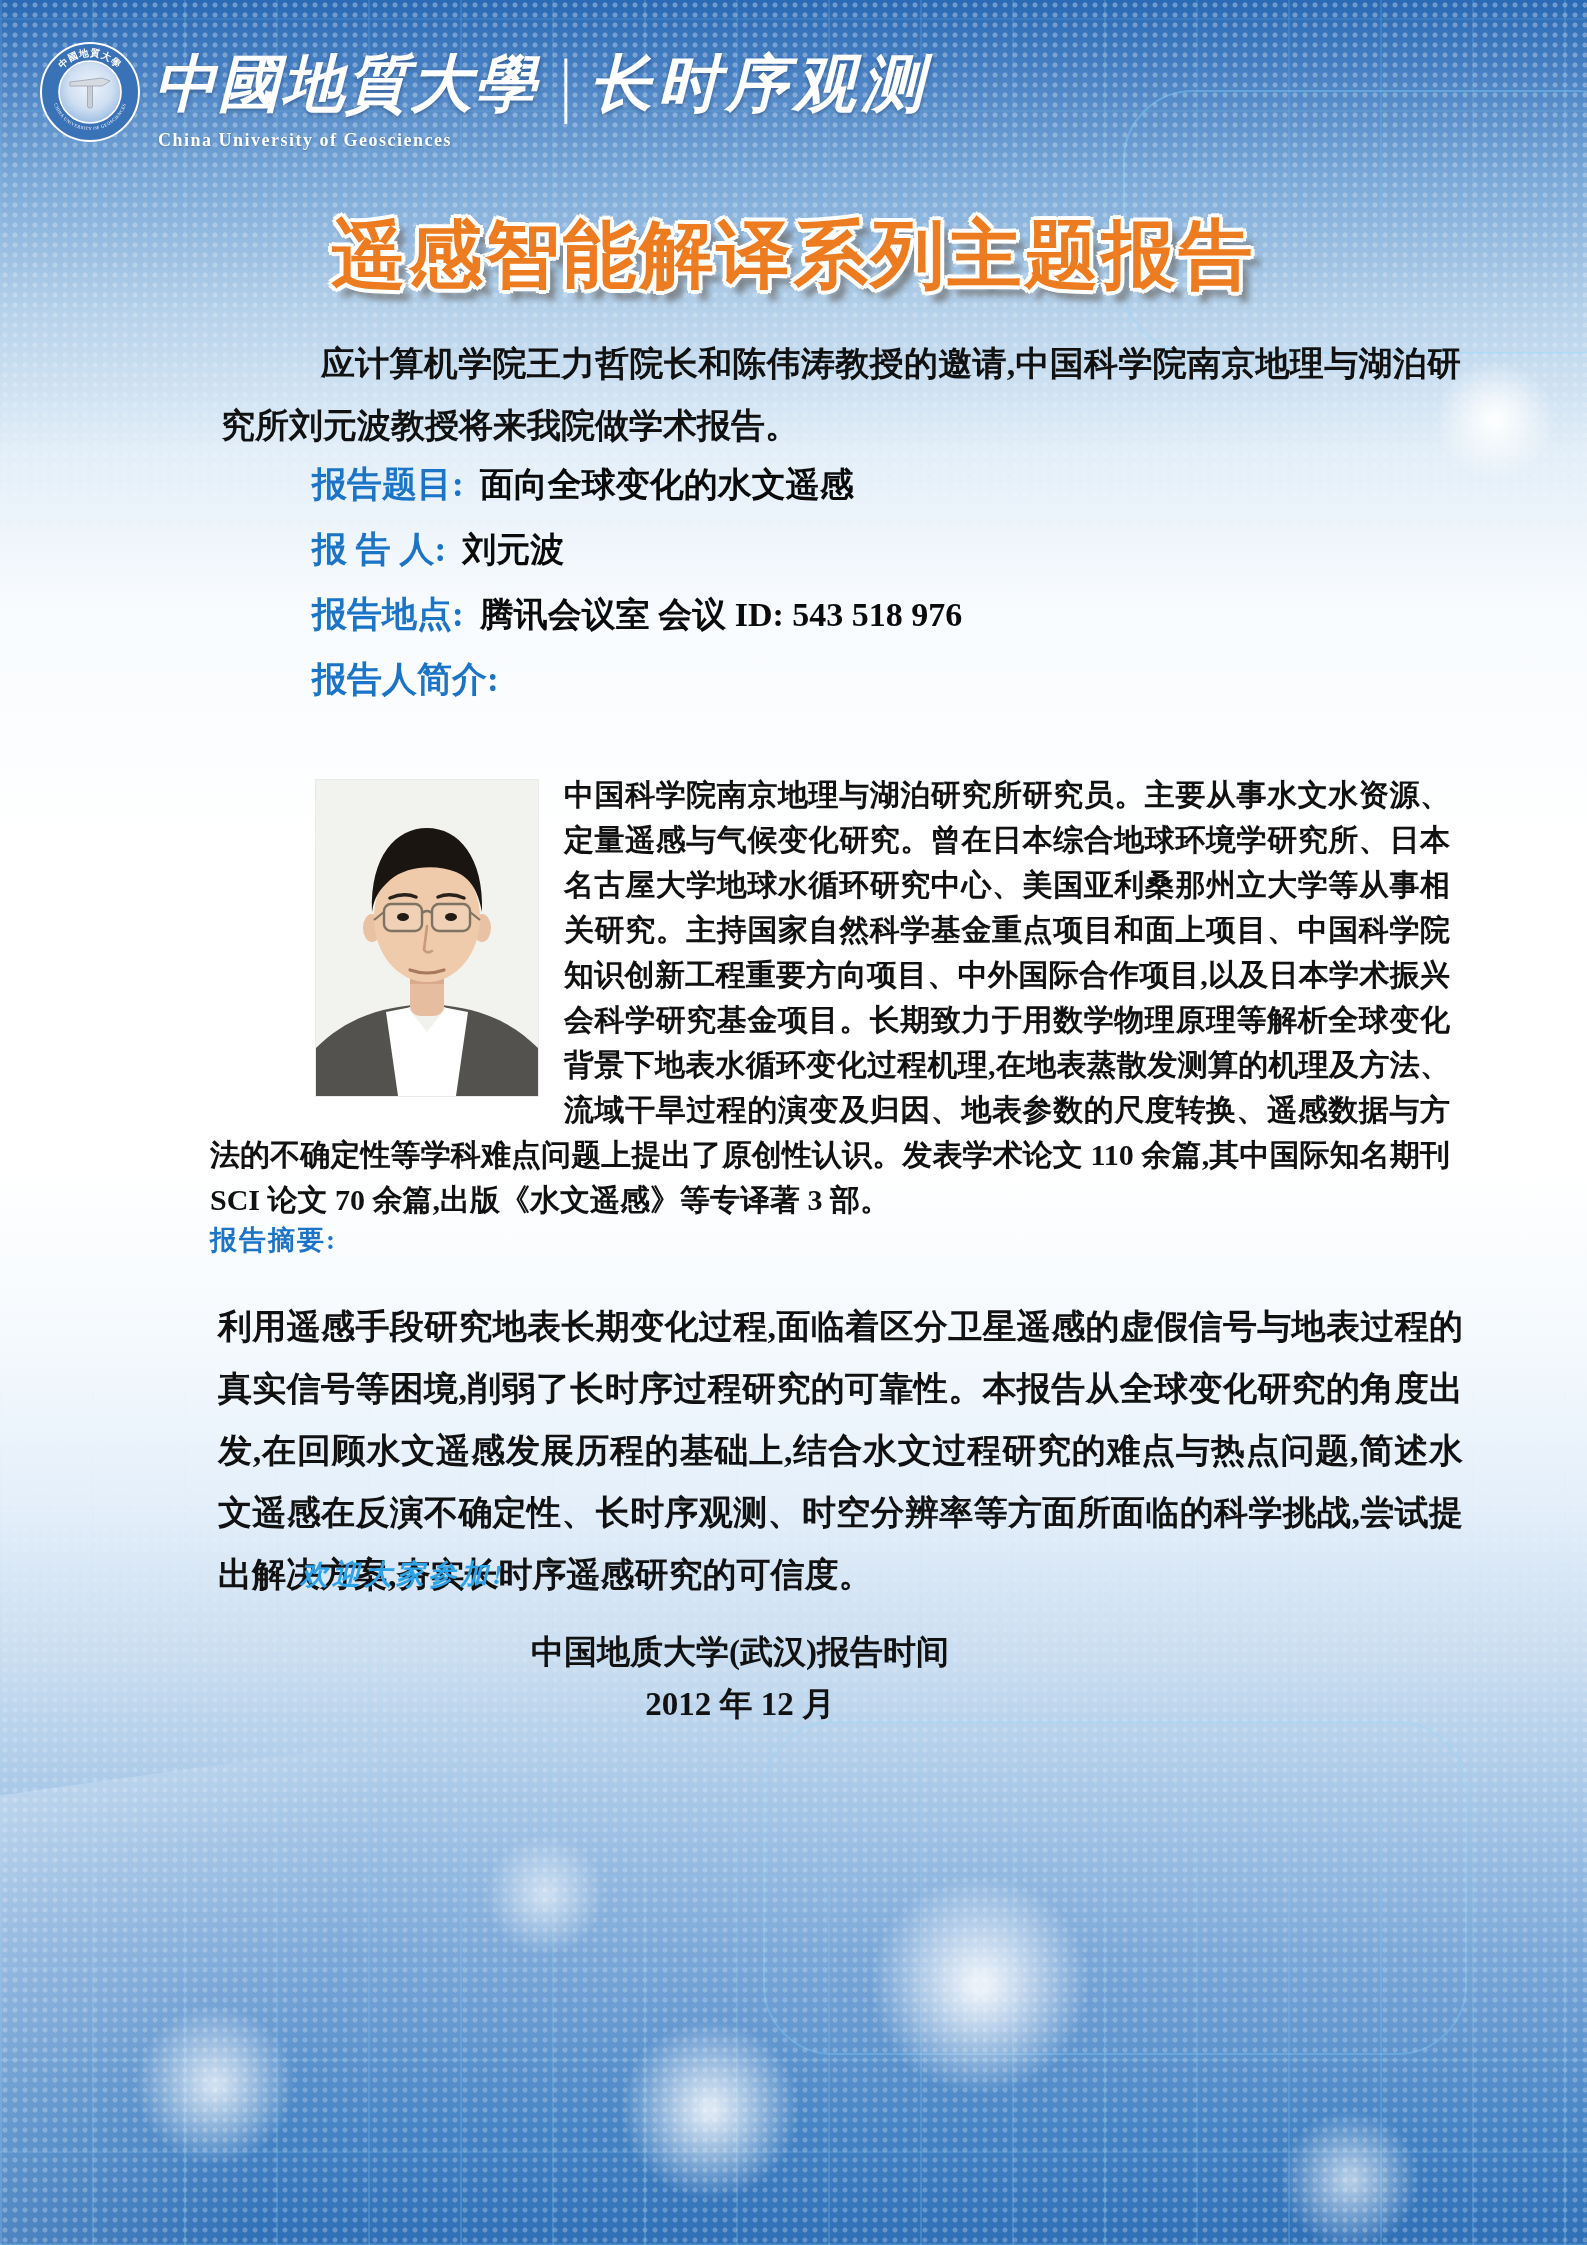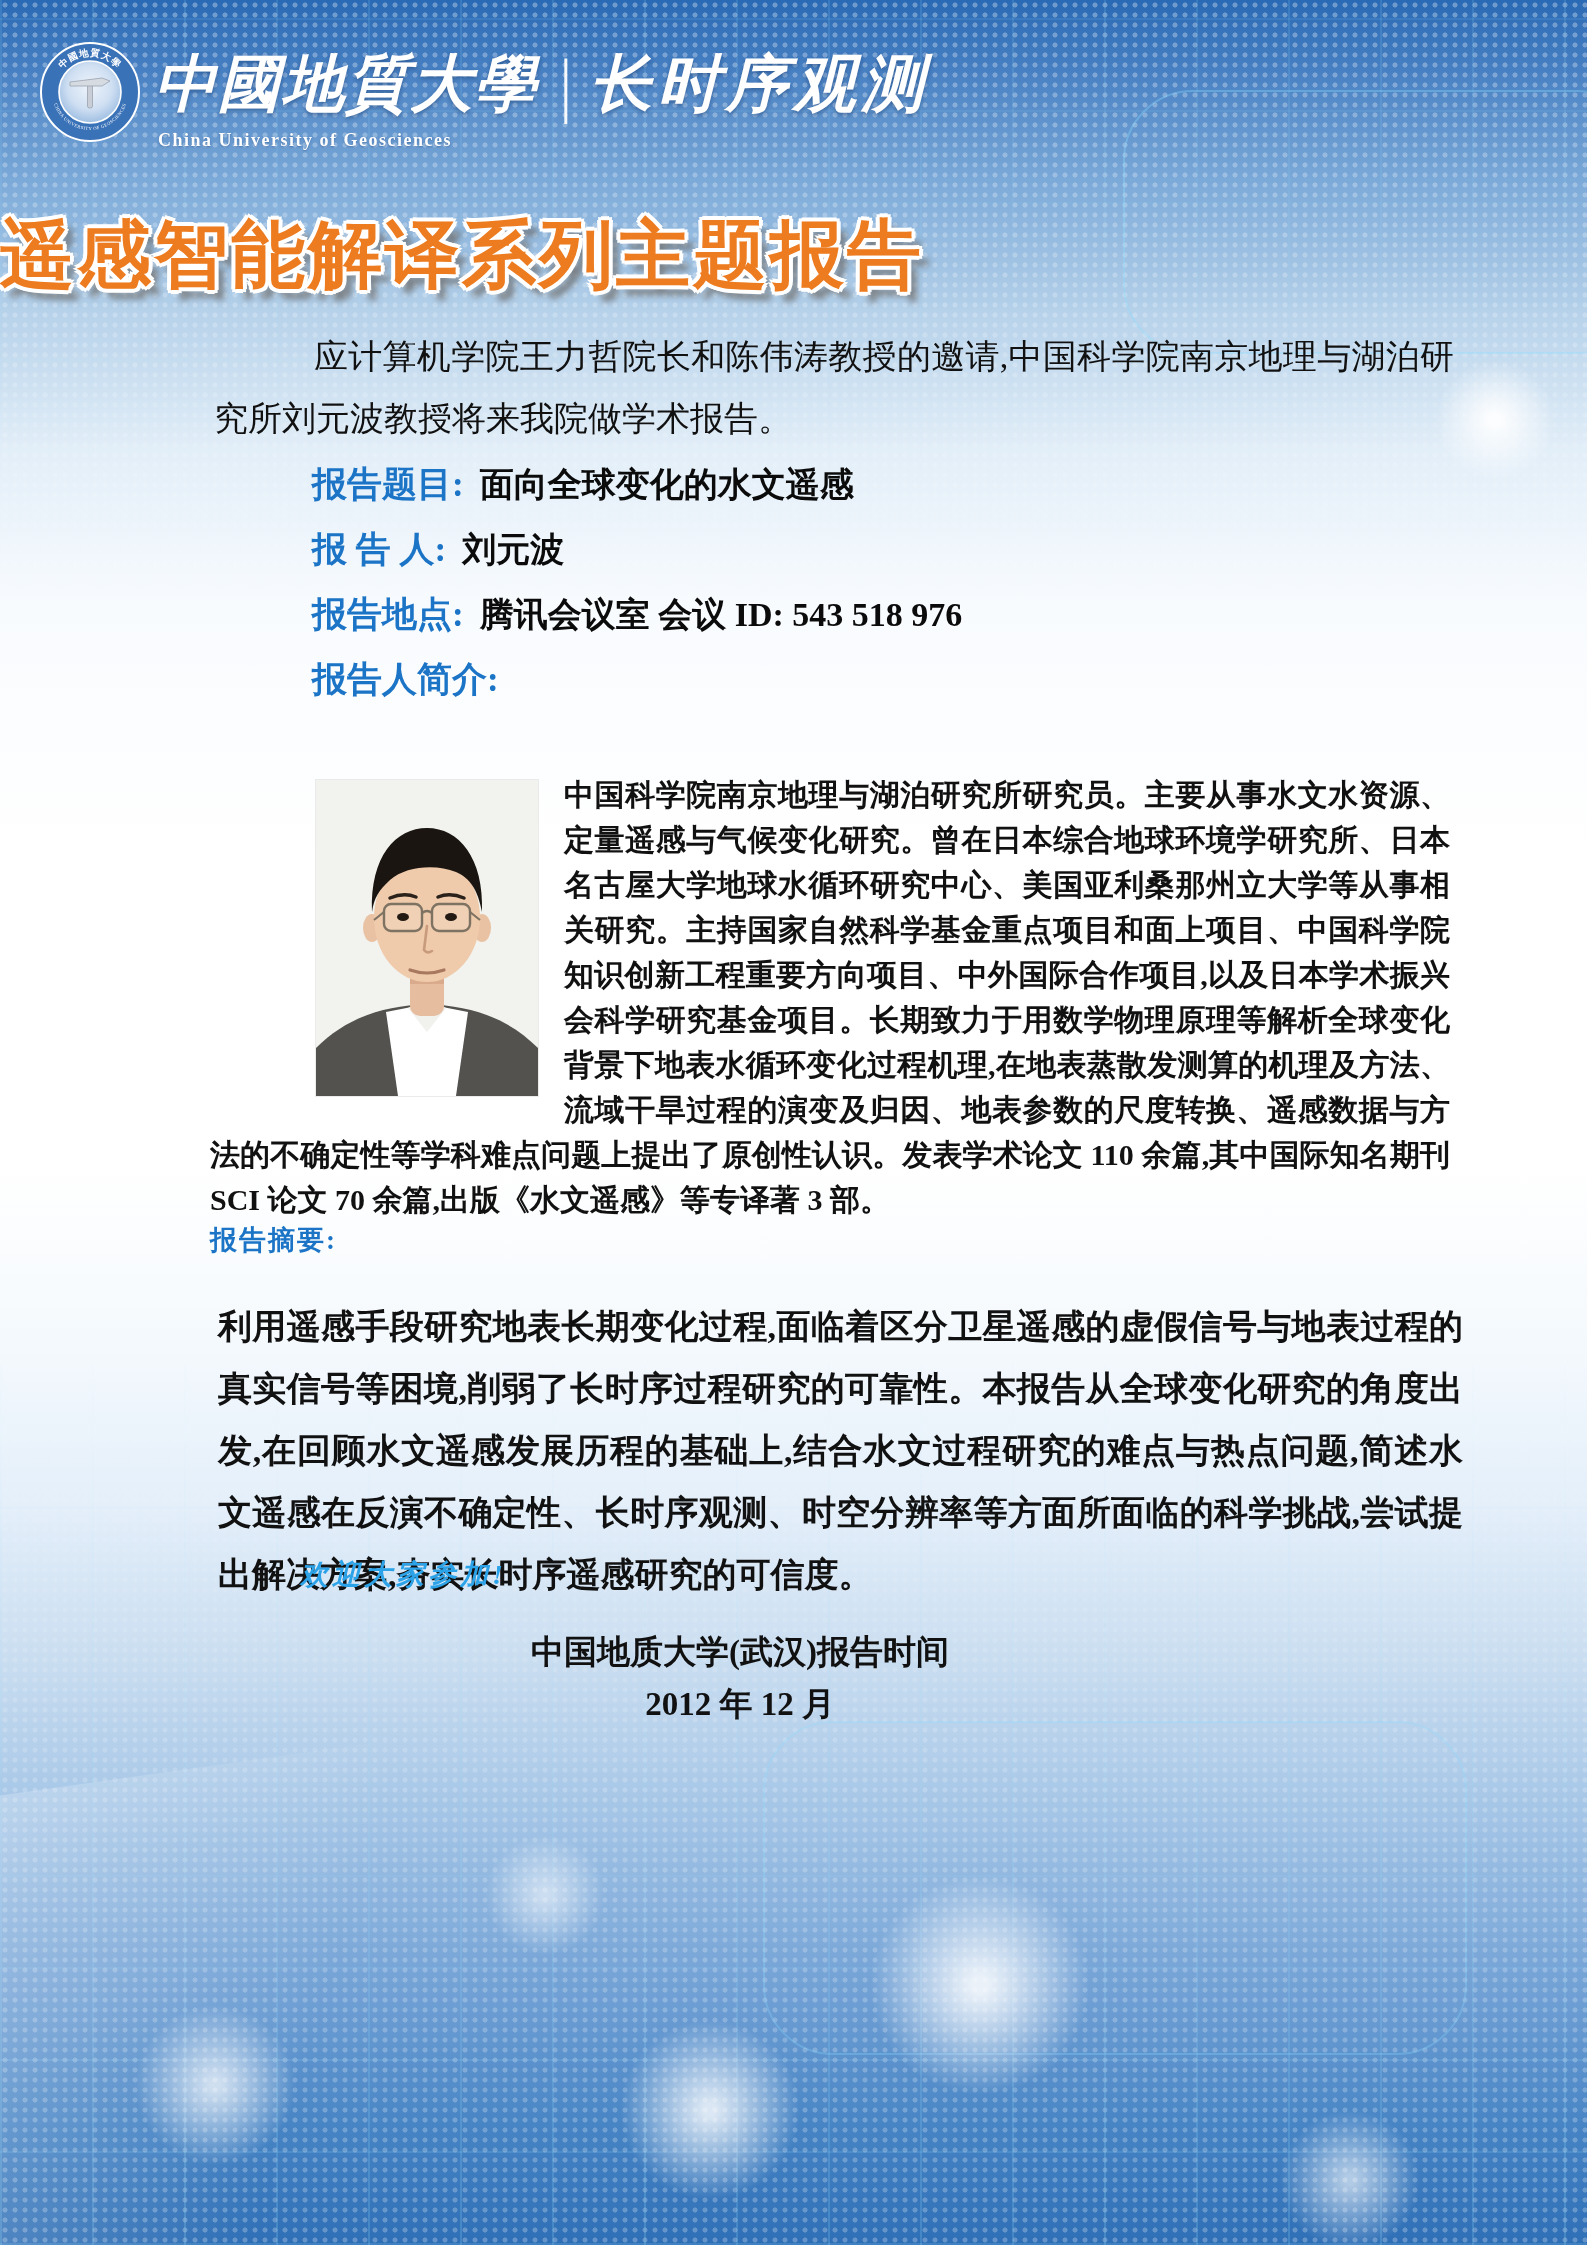--- a/index.html
+++ b/index.html
@@ -85,33 +85,33 @@
   }
   .brand-en{
     margin-top:4px; margin-left:4px;
     font-size:18px; font-weight:bold; letter-spacing:1.5px;
     text-shadow:0 1px 2px rgba(20,50,100,.4);
   }
 
   
   .poster-title{
     position:absolute; top:206px; left:0; width:100%; margin:0;
-    text-align:left;
+    text-align:center;
     font-size:74px; font-weight:bold; letter-spacing:3px;
     color:var(--title-orange,#ED7B1F);
     text-shadow:
       -3px -3px 0 #fff, 3px -3px 0 #fff, -3px 3px 0 #fff, 3px 3px 0 #fff,
       -4px 0 0 #fff, 4px 0 0 #fff, 0 -4px 0 #fff, 0 4px 0 #fff,
       9px 10px 6px rgba(110,110,110,.8);
   }
 
   
   .intro{
-    position:absolute; top:322px; left:210px; width:1240px; margin:4px;
-    font-size:34px; font-weight:normal; line-height:62px;
+    position:absolute; top:322px; left:210px; width:1240px; margin:11px;
+    font-size:34px; font-weight:bold; line-height:62px;
     text-align:justify; text-indent:100px;
   }
   .fields{ position:absolute; top:452px; left:312px; }
   .field-row{ height:65px; line-height:65px; white-space:nowrap; }
   .field-label{ color:var(--label-blue,#1B74C6); font-size:35px; font-weight:bold; margin-right:16px; }
   .field-value{ color:#0b0b0b; font-size:34px; font-weight:bold; }
 
   .profile{
     position:absolute; top:772px; left:210px; width:1240px; margin:0;
     font-size:30px; font-weight:bold; line-height:45px; text-align:justify;

